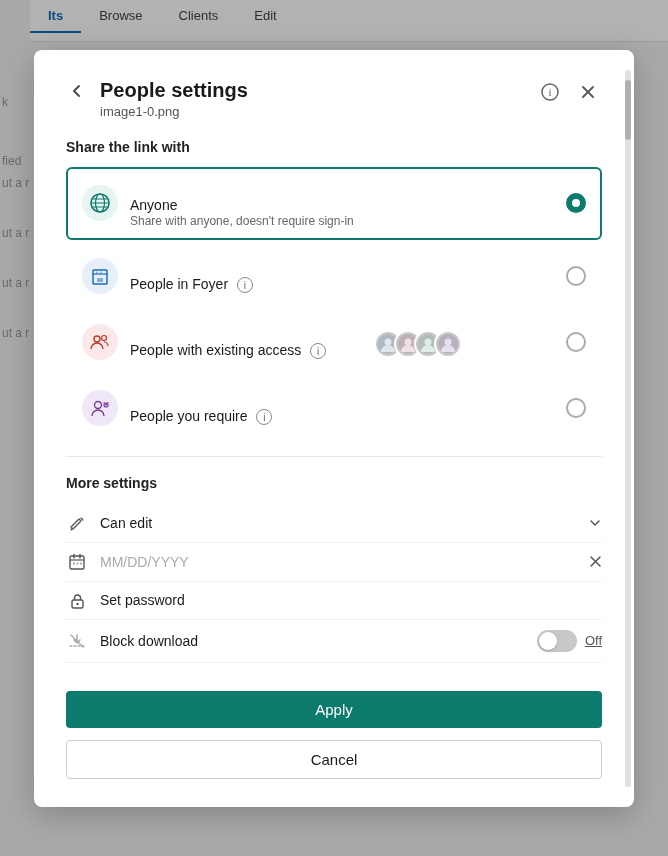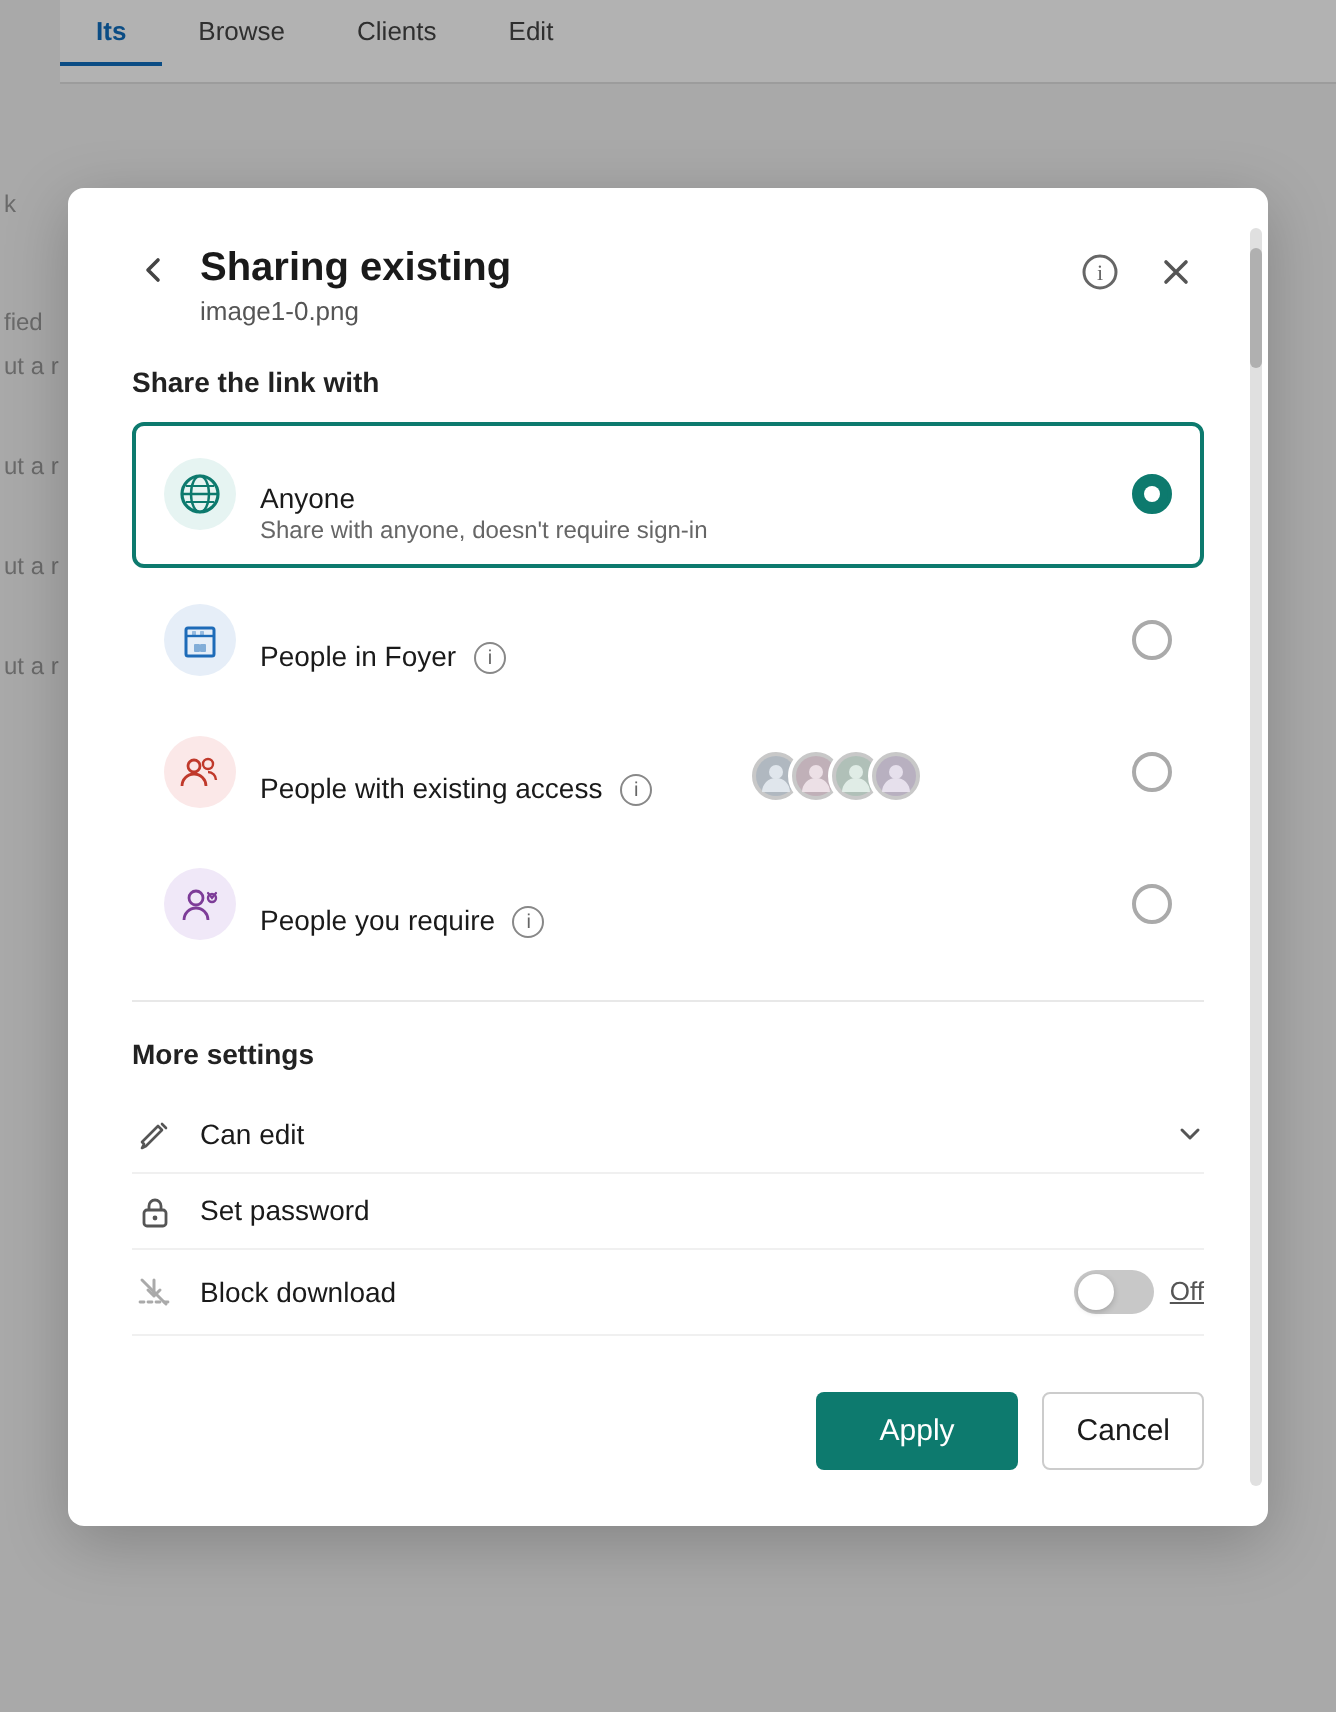--- a/index.html
+++ b/index.html
@@ -326,20 +326,21 @@
       font-size: 13px;
       color: #555;
     }
 
     
     .modal-footer {
       display: flex;
       justify-content: flex-end;
       gap: 12px;
       margin-top: 28px;
+      flex-direction: column;
     }
 
     .btn-apply {
       background: #0d7a6e;
       color: #fff;
       border: none;
       border-radius: 4px;
       padding: 10px 32px;
       font-size: 15px;
       font-weight: 500;
@@ -404,21 +405,21 @@
     </div>
 
     <div class="modal-header">
       <div class="modal-header-left">
         <button class="back-btn">
           <svg width="18" height="18" viewBox="0 0 18 18" fill="none">
             <path d="M11 4L6 9L11 14" stroke="#444" stroke-width="1.8" stroke-linecap="round" stroke-linejoin="round"></path>
           </svg>
         </button>
         <div class="modal-title-block">
-          <span class="modal-title">Sharing existing</span>
+          <span class="modal-title">People settings</span>
           <span class="modal-subtitle">image1-0.png</span>
         </div>
       </div>
       <div class="modal-header-right">
         <button class="icon-btn">
           <svg width="18" height="18" viewBox="0 0 18 18">
             <circle cx="9" cy="9" r="8" stroke="#666" stroke-width="1.5" fill="none"></circle>
             <text x="9" y="13" text-anchor="middle" font-size="11" fill="#666" font-family="serif">i</text>
           </svg>
         </button>
@@ -554,20 +555,39 @@
         </svg>
       </div>
       <div class="settings-row-content">Can edit</div>
       <div class="settings-row-action">
         <svg width="14" height="14" viewBox="0 0 14 14">
           <path d="M3 5l4 4 4-4" stroke="#555" stroke-width="1.5" stroke-linecap="round" stroke-linejoin="round" fill="none"></path>
         </svg>
       </div>
     </div>
 
+    <div class="settings-row">
+      <div class="settings-row-icon">
+        <svg width="18" height="18" viewBox="0 0 18 18" fill="none">
+          <rect x="2" y="3" width="14" height="13" rx="1.5" stroke="#555" stroke-width="1.4" fill="none"></rect>
+          <line x1="2" y1="7" x2="16" y2="7" stroke="#555" stroke-width="1.2"></line>
+          <line x1="6" y1="1.5" x2="6" y2="5" stroke="#555" stroke-width="1.4" stroke-linecap="round"></line>
+          <line x1="12" y1="1.5" x2="12" y2="5" stroke="#555" stroke-width="1.4" stroke-linecap="round"></line>
+          <rect x="5" y="9.5" width="2" height="2" rx="0.3" fill="#555" opacity="0.5"></rect>
+          <rect x="8.5" y="9.5" width="2" height="2" rx="0.3" fill="#555" opacity="0.5"></rect>
+          <rect x="12" y="9.5" width="2" height="2" rx="0.3" fill="#555" opacity="0.5"></rect>
+        </svg>
+      </div>
+      <div class="settings-row-content date-placeholder">MM/DD/YYYY</div>
+      <div class="settings-row-action">
+        <svg width="13" height="13" viewBox="0 0 13 13">
+          <path d="M2 2l9 9M11 2L2 11" stroke="#555" stroke-width="1.5" stroke-linecap="round"></path>
+        </svg>
+      </div>
+    </div>
 
     <div class="settings-row">
       <div class="settings-row-icon">
         <svg width="17" height="17" viewBox="0 0 17 17" fill="none">
           <rect x="3" y="8" width="11" height="8" rx="1.5" stroke="#555" stroke-width="1.4" fill="none"></rect>
           <path d="M5.5 8V6a3 3 0 0 1 6 0v2" stroke="#555" stroke-width="1.4" fill="none"></path>
           <circle cx="8.5" cy="12" r="1.2" fill="#555"></circle>
         </svg>
       </div>
       <div class="settings-row-content">Set password</div>

